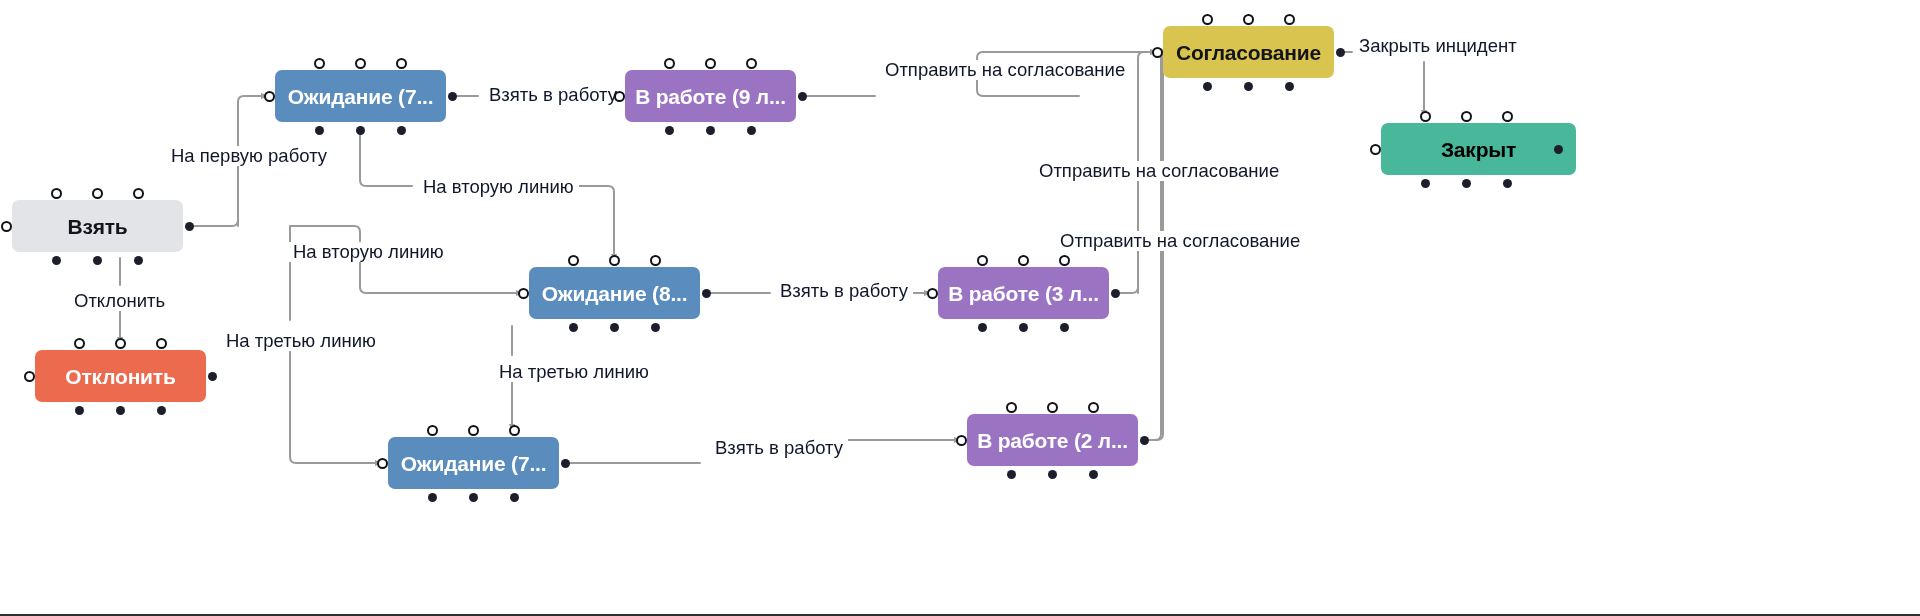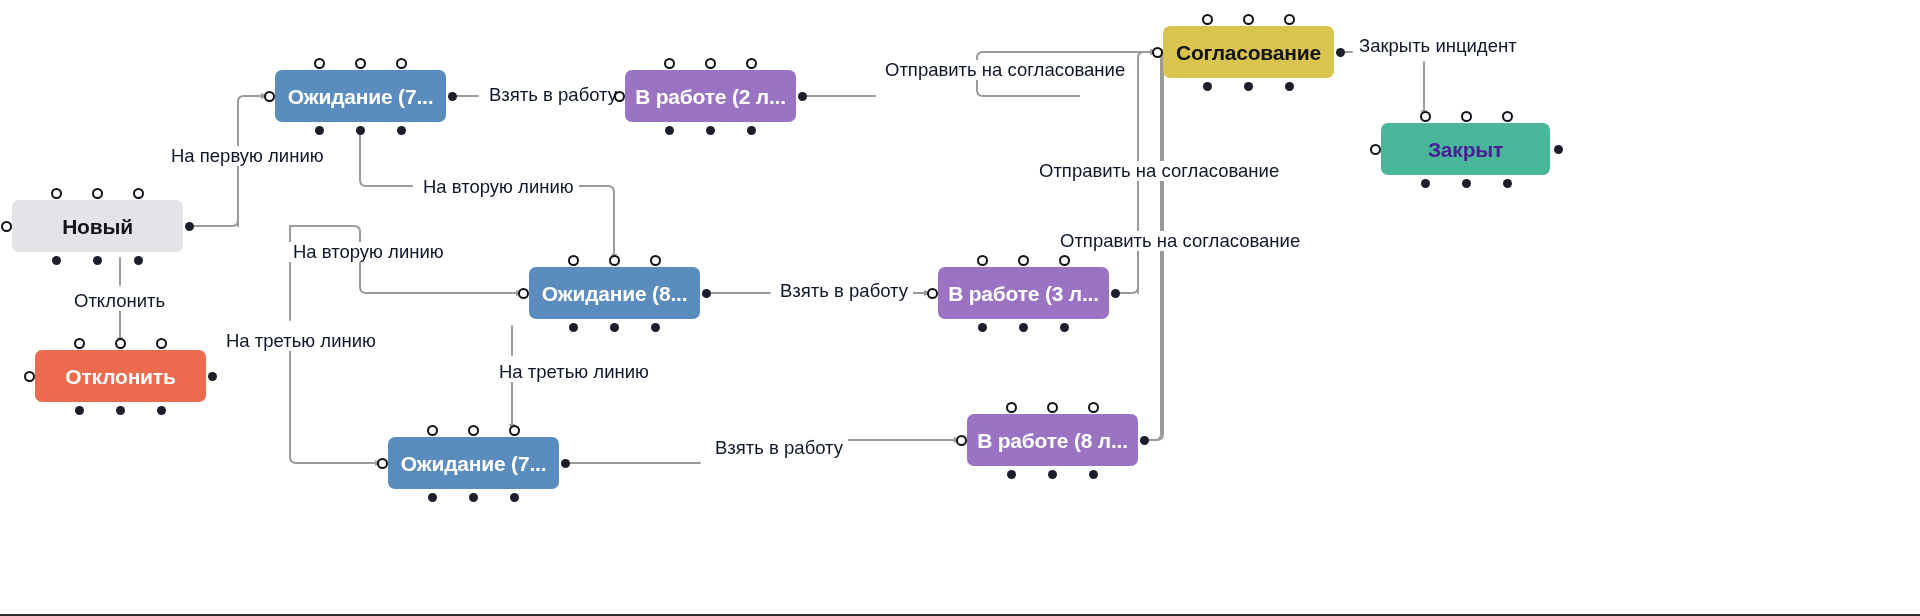--- a/index.html
+++ b/index.html
@@ -115,21 +115,21 @@
       <path d="M 512,380 L 512,431" marker-end="url(#arrow)"></path>
 
       <path d="M 564,463 L 700,463"></path>
       <path d="M 825,440 L 961,440" marker-end="url(#arrow)"></path>
 
     </g>
   </svg>
 
   <div id="nodes-layer">
       <div class="node" style="left: 12px; top: 200px; width: 171px; height: 52px; background: rgb(226, 228, 232); color: rgb(20, 21, 26);">
-        <span class="node-label">Новый</span>
+        <span class="node-label">Взять</span>
       </div>
       <div class="port port-open" style="left: 50.96px; top: 188px;"></div>
       <div class="port port-open" style="left: 92px; top: 188px;"></div>
       <div class="port port-open" style="left: 133.04px; top: 188px;"></div>
       <div class="port port-filled" style="left: 51.96px; top: 256px;"></div>
       <div class="port port-filled" style="left: 93px; top: 256px;"></div>
       <div class="port port-filled" style="left: 134.04px; top: 256px;"></div>
       <div class="port port-open" style="left: 1px; top: 220.5px;"></div>
       <div class="port port-filled" style="left: 185px; top: 221.5px;"></div>
       <div class="node" style="left: 275px; top: 70px; width: 171px; height: 52px; background: rgb(91, 140, 190); color: rgb(255, 255, 255);">
@@ -137,42 +137,42 @@
       </div>
       <div class="port port-open" style="left: 313.96px; top: 58px;"></div>
       <div class="port port-open" style="left: 355px; top: 58px;"></div>
       <div class="port port-open" style="left: 396.04px; top: 58px;"></div>
       <div class="port port-filled" style="left: 314.96px; top: 126px;"></div>
       <div class="port port-filled" style="left: 356px; top: 126px;"></div>
       <div class="port port-filled" style="left: 397.04px; top: 126px;"></div>
       <div class="port port-open" style="left: 264px; top: 90.5px;"></div>
       <div class="port port-filled" style="left: 448px; top: 91.5px;"></div>
       <div class="node" style="left: 625px; top: 70px; width: 171px; height: 52px; background: rgb(154, 115, 195); color: rgb(255, 255, 255);">
-        <span class="node-label">В работе (2 л...</span>
+        <span class="node-label">В работе (9 л...</span>
       </div>
       <div class="port port-open" style="left: 663.96px; top: 58px;"></div>
       <div class="port port-open" style="left: 705px; top: 58px;"></div>
       <div class="port port-open" style="left: 746.04px; top: 58px;"></div>
       <div class="port port-filled" style="left: 664.96px; top: 126px;"></div>
       <div class="port port-filled" style="left: 706px; top: 126px;"></div>
       <div class="port port-filled" style="left: 747.04px; top: 126px;"></div>
       <div class="port port-open" style="left: 614px; top: 90.5px;"></div>
       <div class="port port-filled" style="left: 798px; top: 91.5px;"></div>
       <div class="node" style="left: 1163px; top: 26px; width: 171px; height: 52px; background: rgb(217, 196, 79); color: rgb(20, 21, 26);">
         <span class="node-label">Согласование</span>
       </div>
       <div class="port port-open" style="left: 1201.96px; top: 14px;"></div>
       <div class="port port-open" style="left: 1243px; top: 14px;"></div>
       <div class="port port-open" style="left: 1284.04px; top: 14px;"></div>
       <div class="port port-filled" style="left: 1202.96px; top: 82px;"></div>
       <div class="port port-filled" style="left: 1244px; top: 82px;"></div>
       <div class="port port-filled" style="left: 1285.04px; top: 82px;"></div>
       <div class="port port-open" style="left: 1152px; top: 46.5px;"></div>
       <div class="port port-filled" style="left: 1336px; top: 47.5px;"></div>
-      <div class="node" style="left: 1381px; top: 123px; width: 169px; height: 52px; background: rgb(73, 183, 154); color: #4c1d95;">
+      <div class="node" style="left: 1381px; top: 123px; width: 195px; height: 52px; background: rgb(73, 183, 154); color: #000000;">
         <span class="node-label">Закрыт</span>
       </div>
       <div class="port port-open" style="left: 1419.96px; top: 111px;"></div>
       <div class="port port-open" style="left: 1461px; top: 111px;"></div>
       <div class="port port-open" style="left: 1502.04px; top: 111px;"></div>
       <div class="port port-filled" style="left: 1420.96px; top: 179px;"></div>
       <div class="port port-filled" style="left: 1462px; top: 179px;"></div>
       <div class="port port-filled" style="left: 1503.04px; top: 179px;"></div>
       <div class="port port-open" style="left: 1370px; top: 143.5px;"></div>
       <div class="port port-filled" style="left: 1554px; top: 144.5px;"></div>
@@ -214,34 +214,34 @@
       </div>
       <div class="port port-open" style="left: 426.96px; top: 425px;"></div>
       <div class="port port-open" style="left: 468px; top: 425px;"></div>
       <div class="port port-open" style="left: 509.04px; top: 425px;"></div>
       <div class="port port-filled" style="left: 427.96px; top: 493px;"></div>
       <div class="port port-filled" style="left: 469px; top: 493px;"></div>
       <div class="port port-filled" style="left: 510.04px; top: 493px;"></div>
       <div class="port port-open" style="left: 377px; top: 457.5px;"></div>
       <div class="port port-filled" style="left: 561px; top: 458.5px;"></div>
       <div class="node" style="left: 967px; top: 414px; width: 171px; height: 52px; background: rgb(154, 115, 195); color: rgb(255, 255, 255);">
-        <span class="node-label">В работе (8 л...</span>
+        <span class="node-label">В работе (2 л...</span>
       </div>
       <div class="port port-open" style="left: 1005.96px; top: 402px;"></div>
       <div class="port port-open" style="left: 1047px; top: 402px;"></div>
       <div class="port port-open" style="left: 1088.04px; top: 402px;"></div>
       <div class="port port-filled" style="left: 1006.96px; top: 470px;"></div>
       <div class="port port-filled" style="left: 1048px; top: 470px;"></div>
       <div class="port port-filled" style="left: 1089.04px; top: 470px;"></div>
       <div class="port port-open" style="left: 956px; top: 434.5px;"></div>
       <div class="port port-filled" style="left: 1140px; top: 435.5px;"></div>
     </div>
 
   <div id="labels-layer">
-      <div class="edge-label" style="left: 166px; top: 146px;">На первую линию</div>
+      <div class="edge-label" style="left: 166px; top: 146px;">На первую работу</div>
       <div class="edge-label" style="left: 484px; top: 85px;">Взять в работу</div>
       <div class="edge-label" style="left: 880px; top: 60px;">Отправить на согласование</div>
       <div class="edge-label" style="left: 1354px; top: 36px;">Закрыть инцидент</div>
       <div class="edge-label" style="left: 69px; top: 291px;">Отклонить</div>
       <div class="edge-label" style="left: 418px; top: 177px;">На вторую линию</div>
       <div class="edge-label" style="left: 288px; top: 242px;">На вторую линию</div>
       <div class="edge-label" style="left: 775px; top: 281px;">Взять в работу</div>
       <div class="edge-label" style="left: 1034px; top: 161px;">Отправить на согласование</div>
       <div class="edge-label" style="left: 1055px; top: 231px;">Отправить на согласование</div>
       <div class="edge-label" style="left: 221px; top: 331px;">На третью линию</div>

